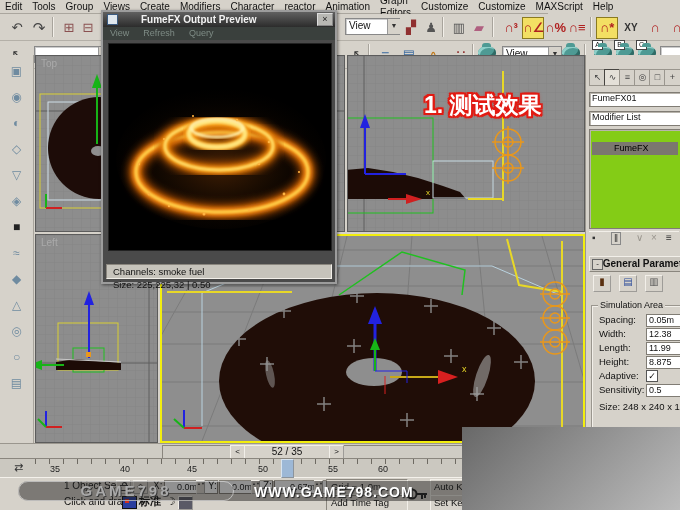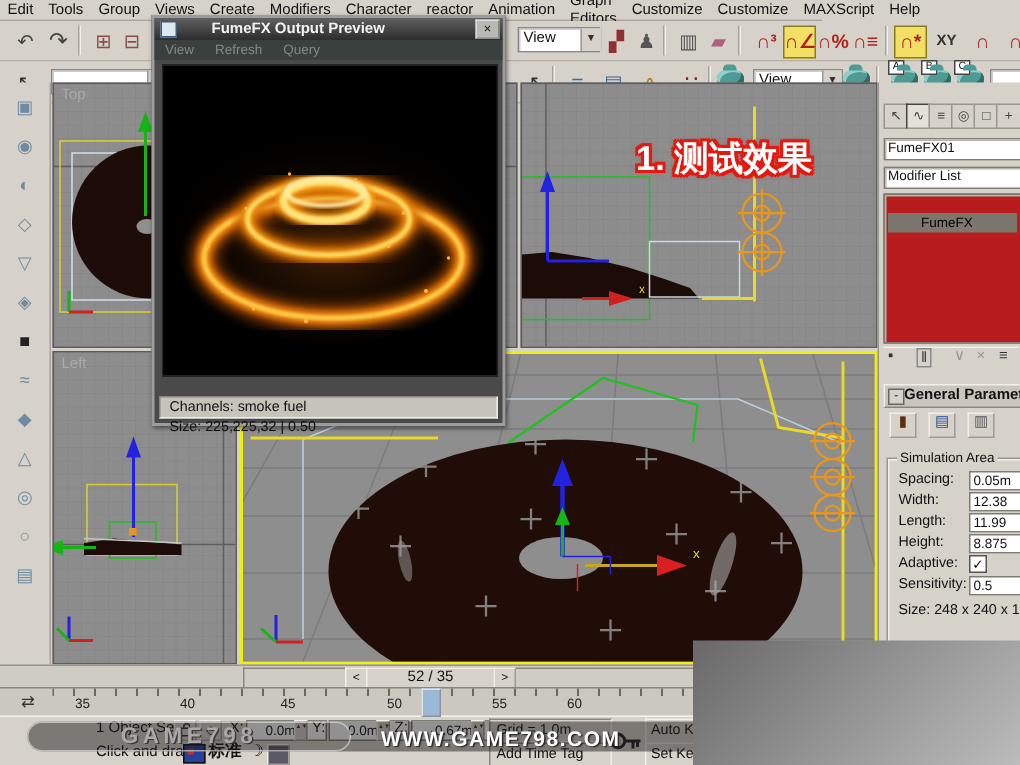--- a/index.html
+++ b/index.html
@@ -375,21 +375,21 @@
     <div class="tab" style="left:3px;top:14px;">↖</div>
     <div class="tab pressed" style="left:18px;top:14px;">∿</div>
     <div class="tab" style="left:33px;top:14px;">≡</div>
     <div class="tab" style="left:48px;top:14px;">◎</div>
     <div class="tab" style="left:63px;top:14px;">□</div>
     <div class="tab" style="left:78px;top:14px;">+</div>
 
     <div class="field" style="left:3px;top:37px;width:86px;height:13px;">FumeFX01</div>
     <div class="field" style="left:3px;top:56px;width:86px;height:13px;">Modifier List</div>
 
-    <div class="field" style="left:3px;top:74px;width:86px;height:98px;background:#b91c1c;">
+    <div class="field" style="left:3px;top:74px;width:86px;height:98px;background:#84cc16;">
       <div style="margin:12px 0 0 0;background:#7b776f;color:#000;padding-left:22px;height:13px;line-height:13px;">FumeFX</div>
     </div>
 
     <div class="abs" style="left:3px;top:176px;width:90px;height:15px;border-top:1px solid #f2efe9;">
       <span style="position:absolute;left:3px;font-size:10px;color:#333;">▪</span>
       <span style="position:absolute;left:22px;font-size:10px;color:#333;border:1px solid #888;padding:0 2px;">‖</span>
       <span style="position:absolute;left:47px;font-size:10px;color:#9a968e;">∨</span>
       <span style="position:absolute;left:62px;font-size:10px;color:#9a968e;">×</span>
       <span style="position:absolute;left:77px;font-size:10px;color:#333;">≡</span>
     </div>

